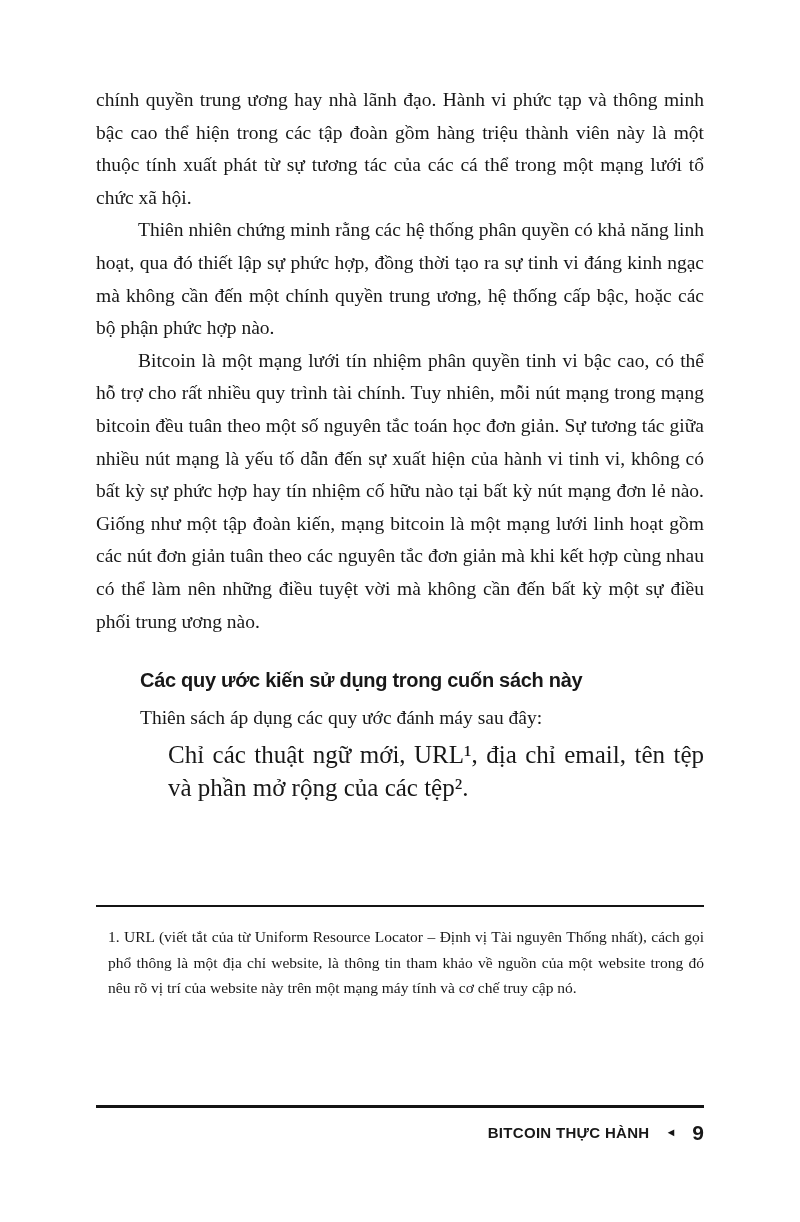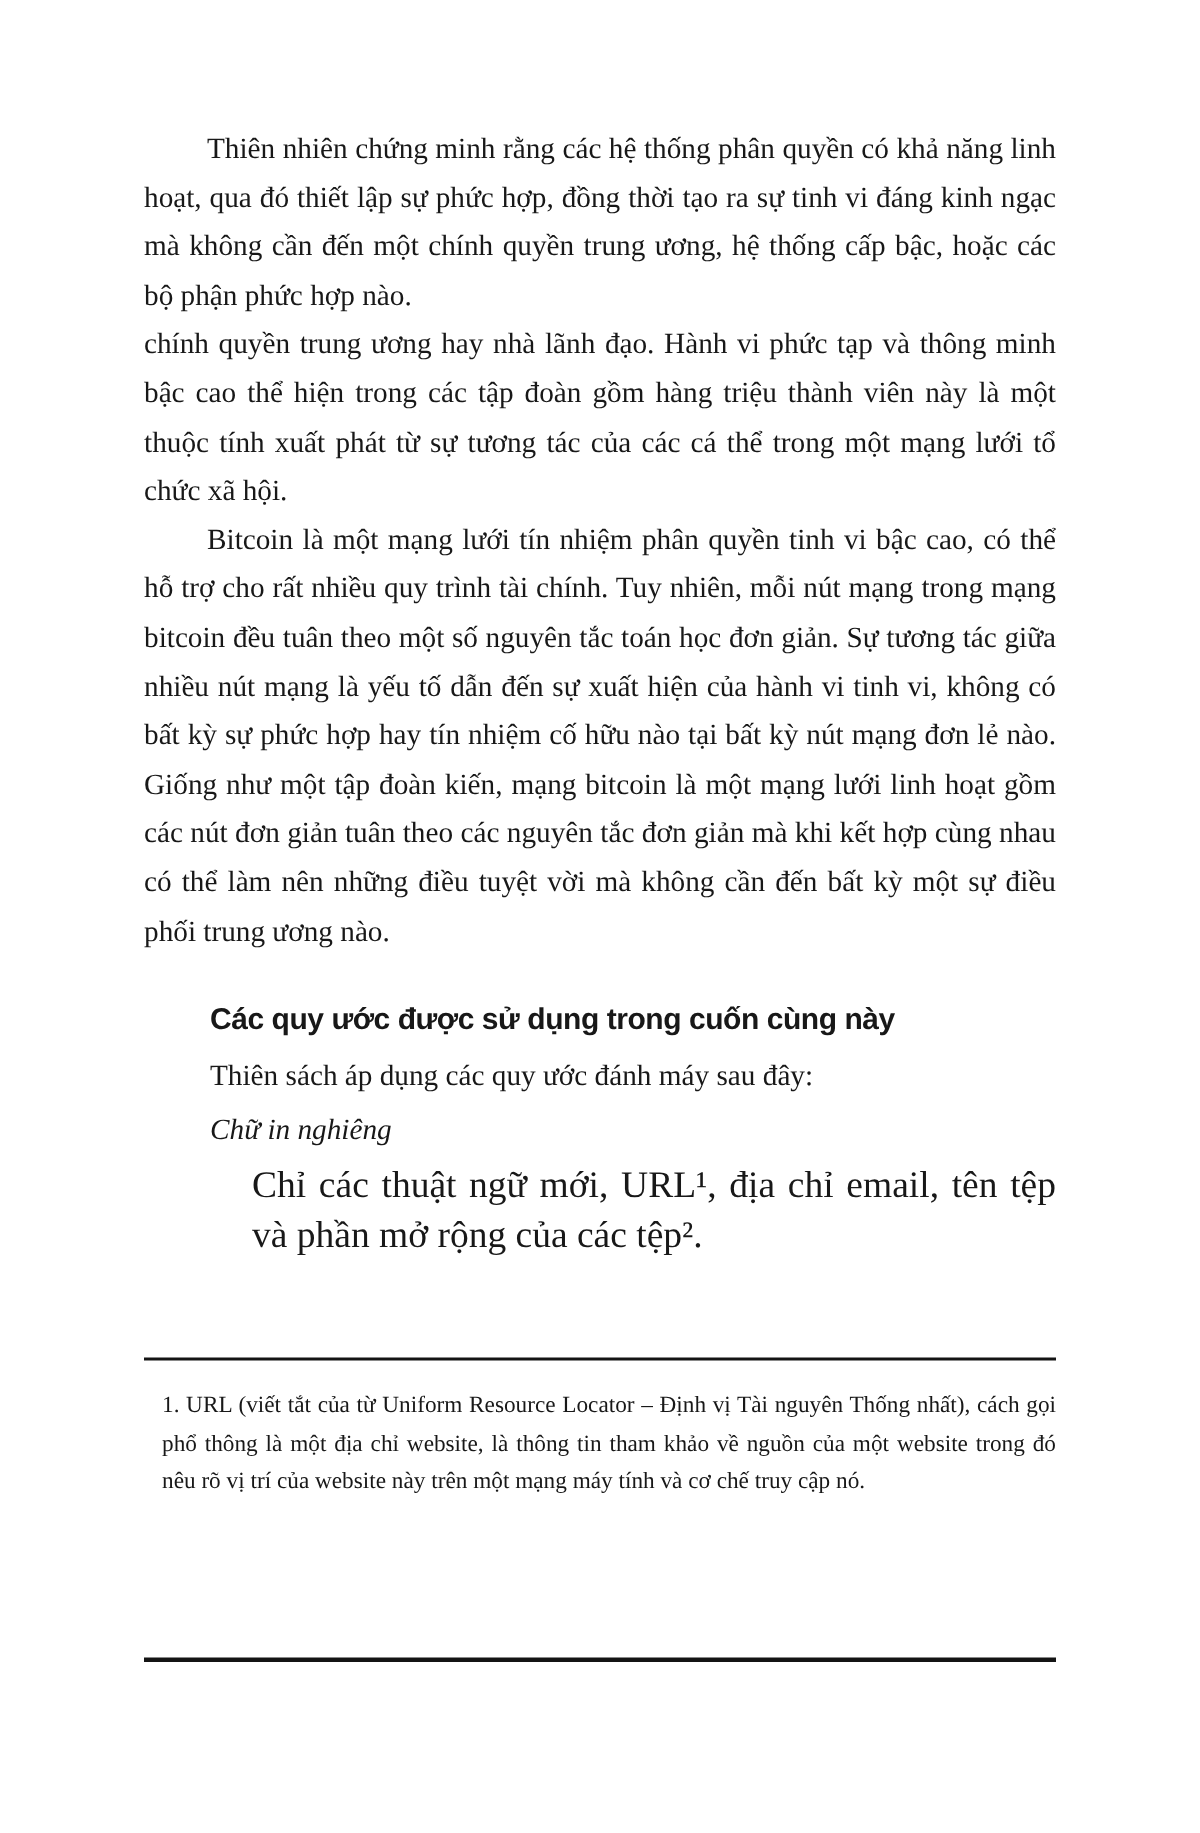--- a/index.html
+++ b/index.html
@@ -102,35 +102,39 @@
     font-weight: 700;
     font-size: 21px;
   }
 </style>
 </head>
 <body>
 
 <div class="page">
 
   <div class="body-text">
+    <p class="para no-indent">chính quyền trung ương hay nhà lãnh đạo. Hành vi phức tạp và thông minh bậc cao thể hiện trong các tập đoàn gồm hàng triệu thành viên này là một thuộc tính xuất phát từ sự tương tác của các cá thể trong một mạng lưới tổ chức xã hội.</p>
     <p class="para">Thiên nhiên chứng minh rằng các hệ thống phân quyền có khả năng linh hoạt, qua đó thiết lập sự phức hợp, đồng thời tạo ra sự tinh vi đáng kinh ngạc mà không cần đến một chính quyền trung ương, hệ thống cấp bậc, hoặc các bộ phận phức hợp nào.</p>
-    <p class="para no-indent">chính quyền trung ương hay nhà lãnh đạo. Hành vi phức tạp và thông minh bậc cao thể hiện trong các tập đoàn gồm hàng triệu thành viên này là một thuộc tính xuất phát từ sự tương tác của các cá thể trong một mạng lưới tổ chức xã hội.</p>
     <p class="para">Bitcoin là một mạng lưới tín nhiệm phân quyền tinh vi bậc cao, có thể hỗ trợ cho rất nhiều quy trình tài chính. Tuy nhiên, mỗi nút mạng trong mạng bitcoin đều tuân theo một số nguyên tắc toán học đơn giản. Sự tương tác giữa nhiều nút mạng là yếu tố dẫn đến sự xuất hiện của hành vi tinh vi, không có bất kỳ sự phức hợp hay tín nhiệm cố hữu nào tại bất kỳ nút mạng đơn lẻ nào. Giống như một tập đoàn kiến, mạng bitcoin là một mạng lưới linh hoạt gồm các nút đơn giản tuân theo các nguyên tắc đơn giản mà khi kết hợp cùng nhau có thể làm nên những điều tuyệt vời mà không cần đến bất kỳ một sự điều phối trung ương nào.</p>
   </div>
 
-  <h2 class="section-heading">Các quy ước được sử dụng trong cuốn cùng này</h2>
+  <h2 class="section-heading">Các quy ước kiến sử dụng trong cuốn sách này</h2>
 
   <p class="intro">Thiên sách áp dụng các quy ước đánh máy sau đây:</p>
 
-  <p class="term">Chữ in nghiêng</p>
 
   <p class="definition">Chỉ các thuật ngữ mới, URL¹, địa chỉ email, tên tệp và phần mở rộng của các tệp².</p>
 
   <div class="footnotes">
     <div class="fn-rule"></div>
     <p class="footnote">1. URL (viết tắt của từ Uniform Resource Locator – Định vị Tài nguyên Thống nhất), cách gọi phổ thông là một địa chỉ website, là thông tin tham khảo về nguồn của một website trong đó nêu rõ vị trí của website này trên một mạng máy tính và cơ chế truy cập nó.</p>
   </div>
 
   <div class="footer">
     <div class="footer-rule"></div>
+    <div class="footer-line">
+      <span class="footer-title">BITCOIN THỰC HÀNH</span>
+      <span class="footer-arrow">◄</span>
+      <span class="footer-page">9</span>
+    </div>
   </div>
 
 </div>
 
 </body></html>

